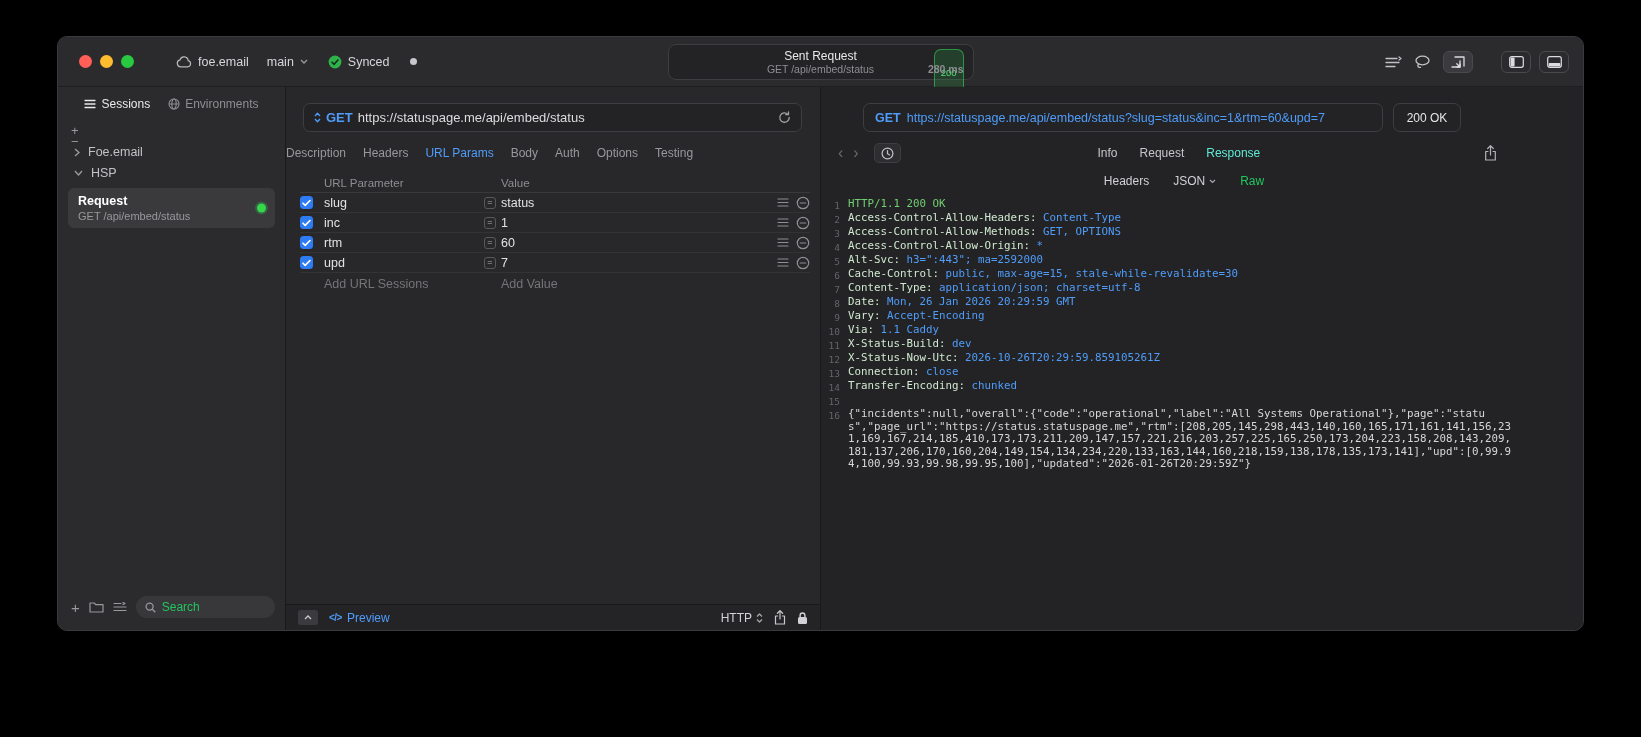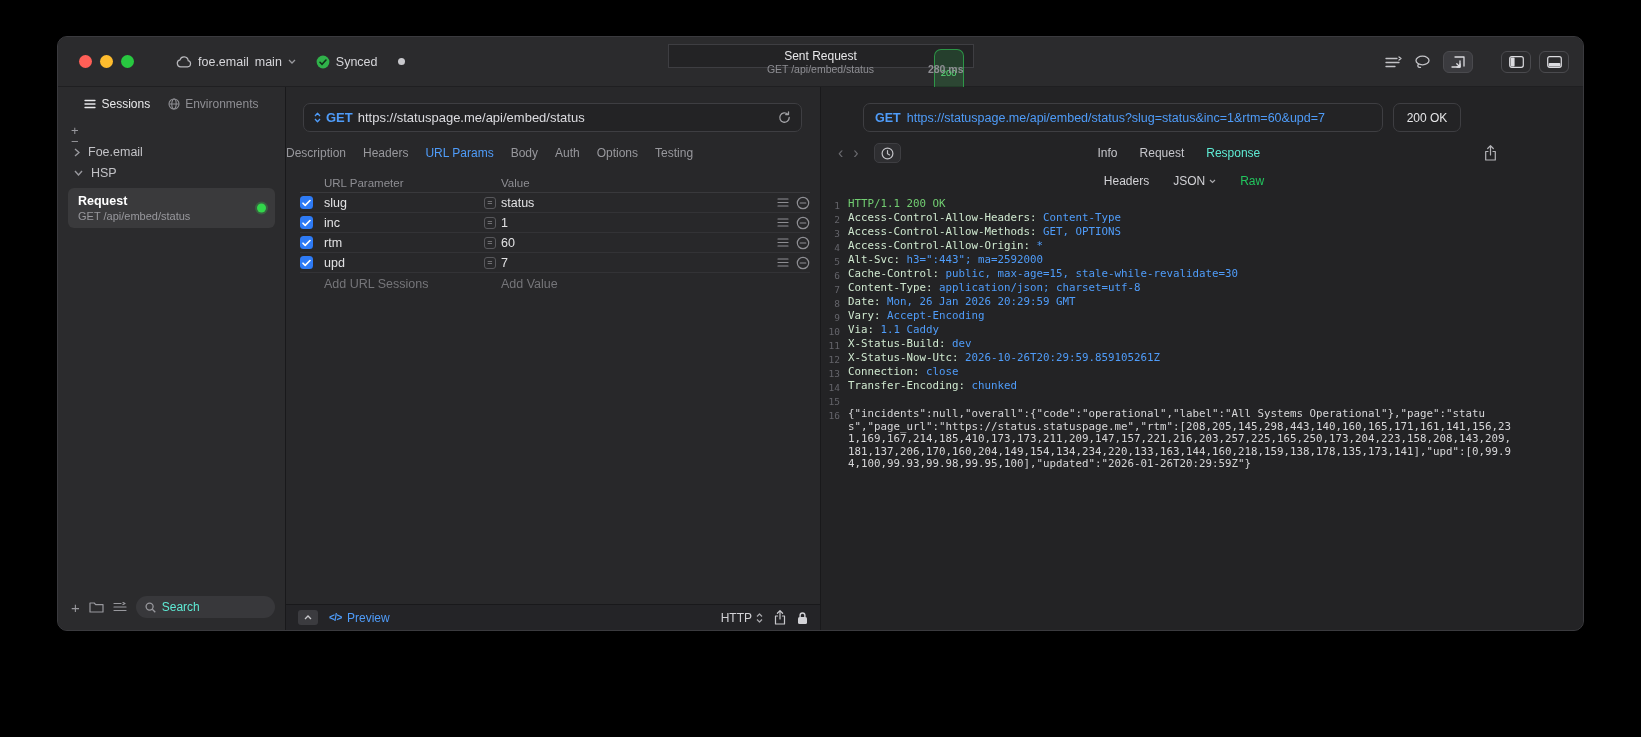--- a/index.html
+++ b/index.html
@@ -12,26 +12,26 @@
             display:flex; flex-direction:column; box-shadow:0 25px 70px rgba(0,0,0,.8); }
 
   
   .titlebar { flex:0 0 50px; display:flex; align-items:center; position:relative;
               padding-left:21px; background:#2b2b2d; border-bottom:1px solid #1f1f21; }
   .traffic-lights { display:flex; gap:8px; }
   .tl { width:13px; height:13px; border-radius:50%; display:inline-block; }
   .tl.red{background:#ff5f57}.tl.yellow{background:#febc2e}.tl.green{background:#28c840}
   .tb-item { display:flex; align-items:center; gap:6px; color:#d6d6da; font-size:12.5px; }
   .project { margin-left:42px; }
-  .branch  { margin-left:6px; }
+  .branch  { margin-left:18px; }
   .synced  { margin-left:20px; }
   .unsaved-dot { width:7px; height:7px; border-radius:50%; background:#c8c8cc; margin-left:20px; }
   .center-pill { position:absolute; left:50%; top:7px; transform:translateX(-50%);
-                 width:306px; height:24px; background:#232325; border:1px solid #3e3e42;
-                 border-radius:0; padding:4px 9px 3px; }
+                 width:306px; height:36px; background:#232325; border:1px solid #3e3e42;
+                 border-radius:8px; padding:4px 9px 3px; }
   .pill-row1 { position:relative; text-align:center; font-size:12px; color:#e8e8ea; line-height:14px; }
   .pill-badge { position:absolute; right:0; top:0; background:rgba(48,209,88,.16);
                 border:1px solid rgba(48,209,88,.6); color:#5ae07a; font-size:9.5px;
                 padding:17px 6px; border-radius:7px; line-height:12px; }
   .pill-row2 { position:relative; text-align:center; font-size:10.5px; color:#8e8e93; line-height:13px; }
   .pill-ms { position:absolute; right:0; top:0;font-weight:bold; }
   .right-icons { position:absolute; right:14px; top:0; height:50px; display:flex; align-items:center; gap:12px; }
   .icon-btn { display:flex; align-items:center; justify-content:center; }
   .icon-btn.boxed { border:1px solid #4a4a4e; background:#3b3b3f; border-radius:6px; width:30px; height:22px; }
   .seg-group { display:flex; gap:8px; margin-left:16px; }
@@ -53,21 +53,21 @@
   .tree-item { display:flex; align-items:center; gap:8px; padding:2px 6px; }
   .request-card { margin-top:3px; background:#3a3a3c; border-radius:6px; padding:6px 10px; position:relative; }
   .request-card .title { color:#ffffff; font-size:12.5px; font-weight:600; }
   .request-card .sub { color:#98989d; font-size:11px; margin-top:2px; }
   .status-dot { position:absolute; right:9px; top:50%; transform:translateY(-50%);
                 width:9px; height:9px; border-radius:50%; background:#32d74b;
                 box-shadow:0 0 0 2px rgba(50,215,75,.25); }
   .sb-bottom { margin-top:auto; display:flex; align-items:center; gap:9px; padding-left:3px; }
   .sb-plus { color:#98989d; font-size:15px; line-height:1; }
   .search-pill { flex:1; height:22px; background:#38383b; border-radius:11px; display:flex;
-                 align-items:center; gap:6px; padding:0 9px; color:#5eead4; font-size:12px; }
+                 align-items:center; gap:6px; padding:0 9px; color:#22c55e; font-size:12px; }
 
   
   .request-panel { flex:0 0 535px; background:#28282a; border-right:1px solid #19191b;
                    display:flex; flex-direction:column; position:relative; }
   .url-bar { margin:16px 18px 0 17px; height:29px; background:#232325; border:1px solid #3e3e42;
              border-radius:7px; display:flex; align-items:center; gap:5px; padding:0 10px; }
   .method { color:#4f9cf9; font-weight:700; font-size:13px; }
   .url-text { flex:1; color:#dcdce0; font-size:13px; white-space:nowrap; overflow:hidden; }
   .req-tabs { display:flex; justify-content:flex-start; gap:17px; padding:14px 0 9px; font-size:12px; color:#98989d; }
   .rtab.active { color:#4f9cf9; }

